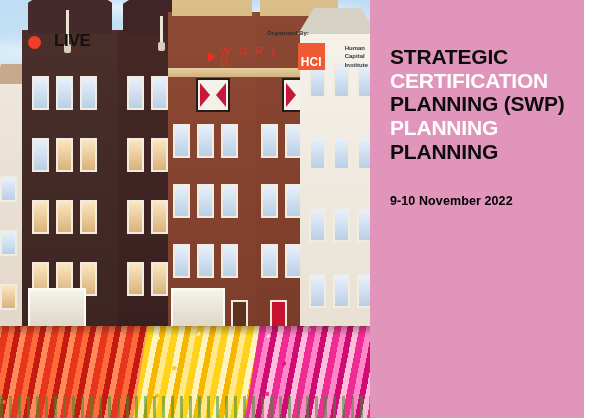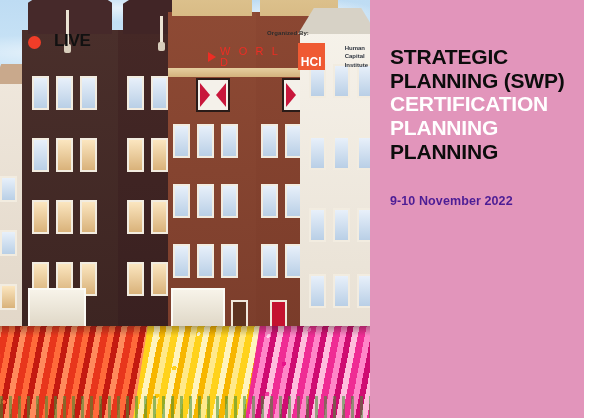--- a/index.html
+++ b/index.html
@@ -256,21 +256,21 @@
     line-height: 1.13;
     letter-spacing: -0.2px;
     color: #0c0c0c;
     white-space: nowrap;
   }
   .title-line.light { color: #ffffff; }
 
   .date-text, .time-text {
     font-size: 12.5px;
     font-weight: bold;
-    color: #4c1d95;
+    color: #000000;
     letter-spacing: 0.1px;
   }
   .date-text { margin-bottom: 22px; }
 </style>
 </head>
 <body>
 
 <div class="banner">
 
   <div class="photo-pane">
@@ -447,21 +447,21 @@
           </div>
         </div>
       </div>
     </div>
 
   </div>
 
   <div class="info-pane">
     <div class="title-block">
       <div class="title-line">STRATEGIC</div>
+      <div class="title-line light">CERTIFICATION</div>
       <div class="title-line">PLANNING (SWP)</div>
-      <div class="title-line light">CERTIFICATION</div>
       <div class="title-line light">PLANNING</div>
       <div class="title-line">PLANNING</div>
     </div>
     <div class="date-text">9-10 November 2022</div>
   </div>
 
 </div>
 
 </body></html>

